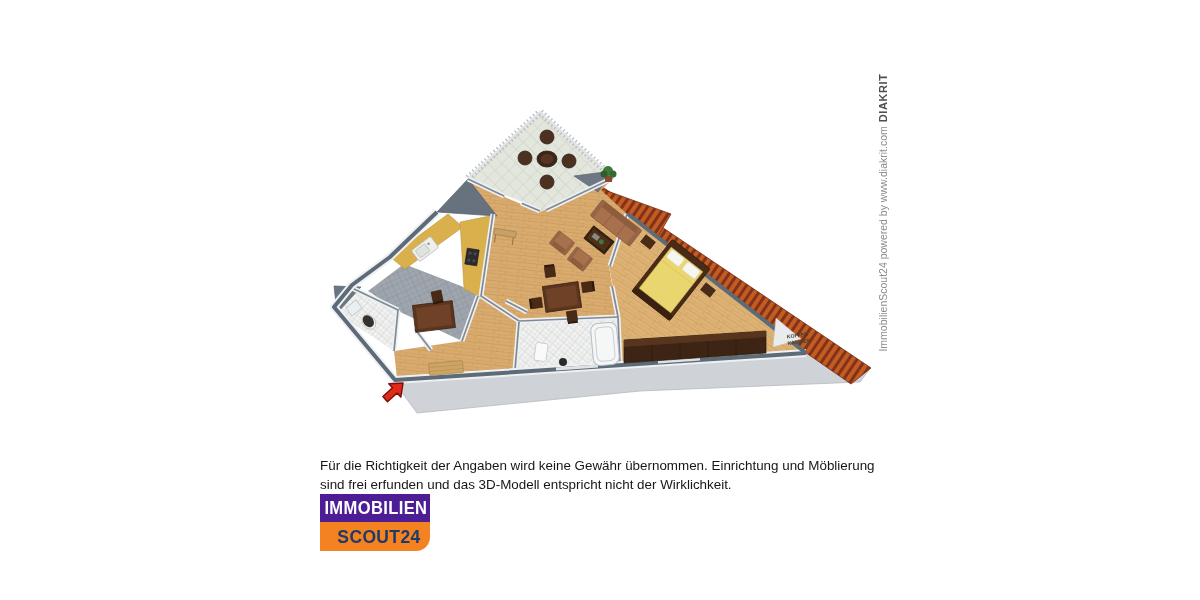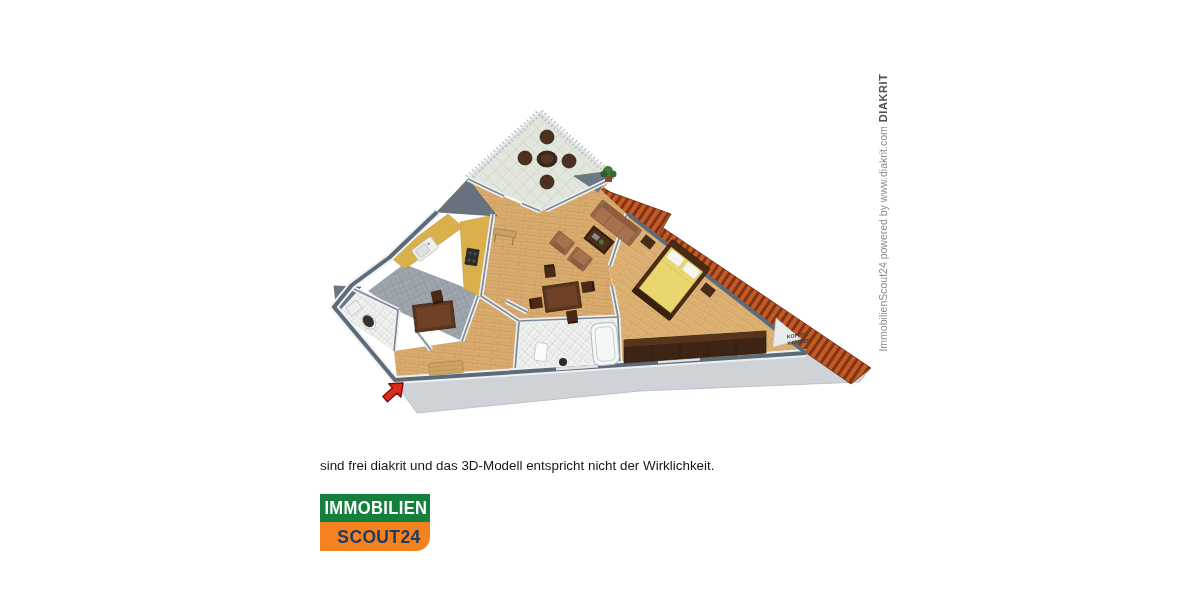--- a/index.html
+++ b/index.html
@@ -2,21 +2,21 @@
 <html><head>
 <meta charset="utf-8">
 <style>
   html,body{margin:0;padding:0;background:#ffffff;}
   #canvas{position:relative;width:1200px;height:600px;background:#ffffff;overflow:hidden;
           font-family:"Liberation Sans",sans-serif;}
   .floorplan{position:absolute;left:320px;top:95px;}
   .disclaimer{position:absolute;left:320px;top:457px;color:#161616;font-size:13.4px;line-height:18.5px;}
   .disclaimer div{white-space:nowrap;}
   .logo{position:absolute;left:320px;top:494px;width:110px;}
-  .logo-top{height:28px;background:#15803d;color:#ffffff;font-weight:bold;font-size:18px;
+  .logo-top{height:28px;background:#4c1d95;color:#ffffff;font-weight:bold;font-size:18px;
             line-height:28px;text-align:center;letter-spacing:.4px;}
   .logo-top span,.logo-bottom span{display:block;transform:scaleX(.92);transform-origin:center;}
   .logo-bottom{height:29px;background:#f58220;color:#1d3a69;font-weight:bold;font-size:19px;
             line-height:29px;border-bottom-right-radius:14px;padding-left:10px;}
   .logo-bottom span{transform-origin:left;padding-left:8px;letter-spacing:.4px;}
   .watermark{position:absolute;left:740px;top:204px;width:290px;height:17px;
              transform:rotate(-90deg);text-align:center;white-space:nowrap;
              color:#8b8b8b;font-size:10.5px;}
   .watermark b{color:#4f4f4f;font-size:11px;letter-spacing:.6px;margin-left:4px;}
 </style>
@@ -265,21 +265,22 @@
 
     <g transform="translate(446,368) rotate(-5)">
       <rect x="-17" y="-6" width="34" height="12" rx="1" fill="#cda461" stroke="#a8834f" stroke-width="0.7"></rect>
       <path d="M-17,-2 H17 M-17,2 H17" stroke="#b28d52" stroke-width="0.5"></path>
     </g>
 
     <path d="M403,383 L400.8,397.1 L397.1,393 L387.5,401.7 L382.9,396.5 L392.5,387.8 L388.8,383.7 Z" fill="#e02a1a" stroke="#7e0f08" stroke-width="1.5" stroke-linejoin="round"></path>
   </svg>
 
   <div class="disclaimer">
-    <div>sind frei diakrit und das 3D-Modell entspricht nicht der Wirklichkeit.</div>
+    <div>Für die Richtigkeit der Angaben wird keine Gewähr übernommen. Einrichtung und Möblierung</div>
+    <div>sind frei erfunden und das 3D-Modell entspricht nicht der Wirklichkeit.</div>
   </div>
 
   <div class="logo">
     <div class="logo-top">
       <span>IMMOBILIEN</span>
     </div>
     <div class="logo-bottom">
       <span>SCOUT24</span>
     </div>
   </div>

